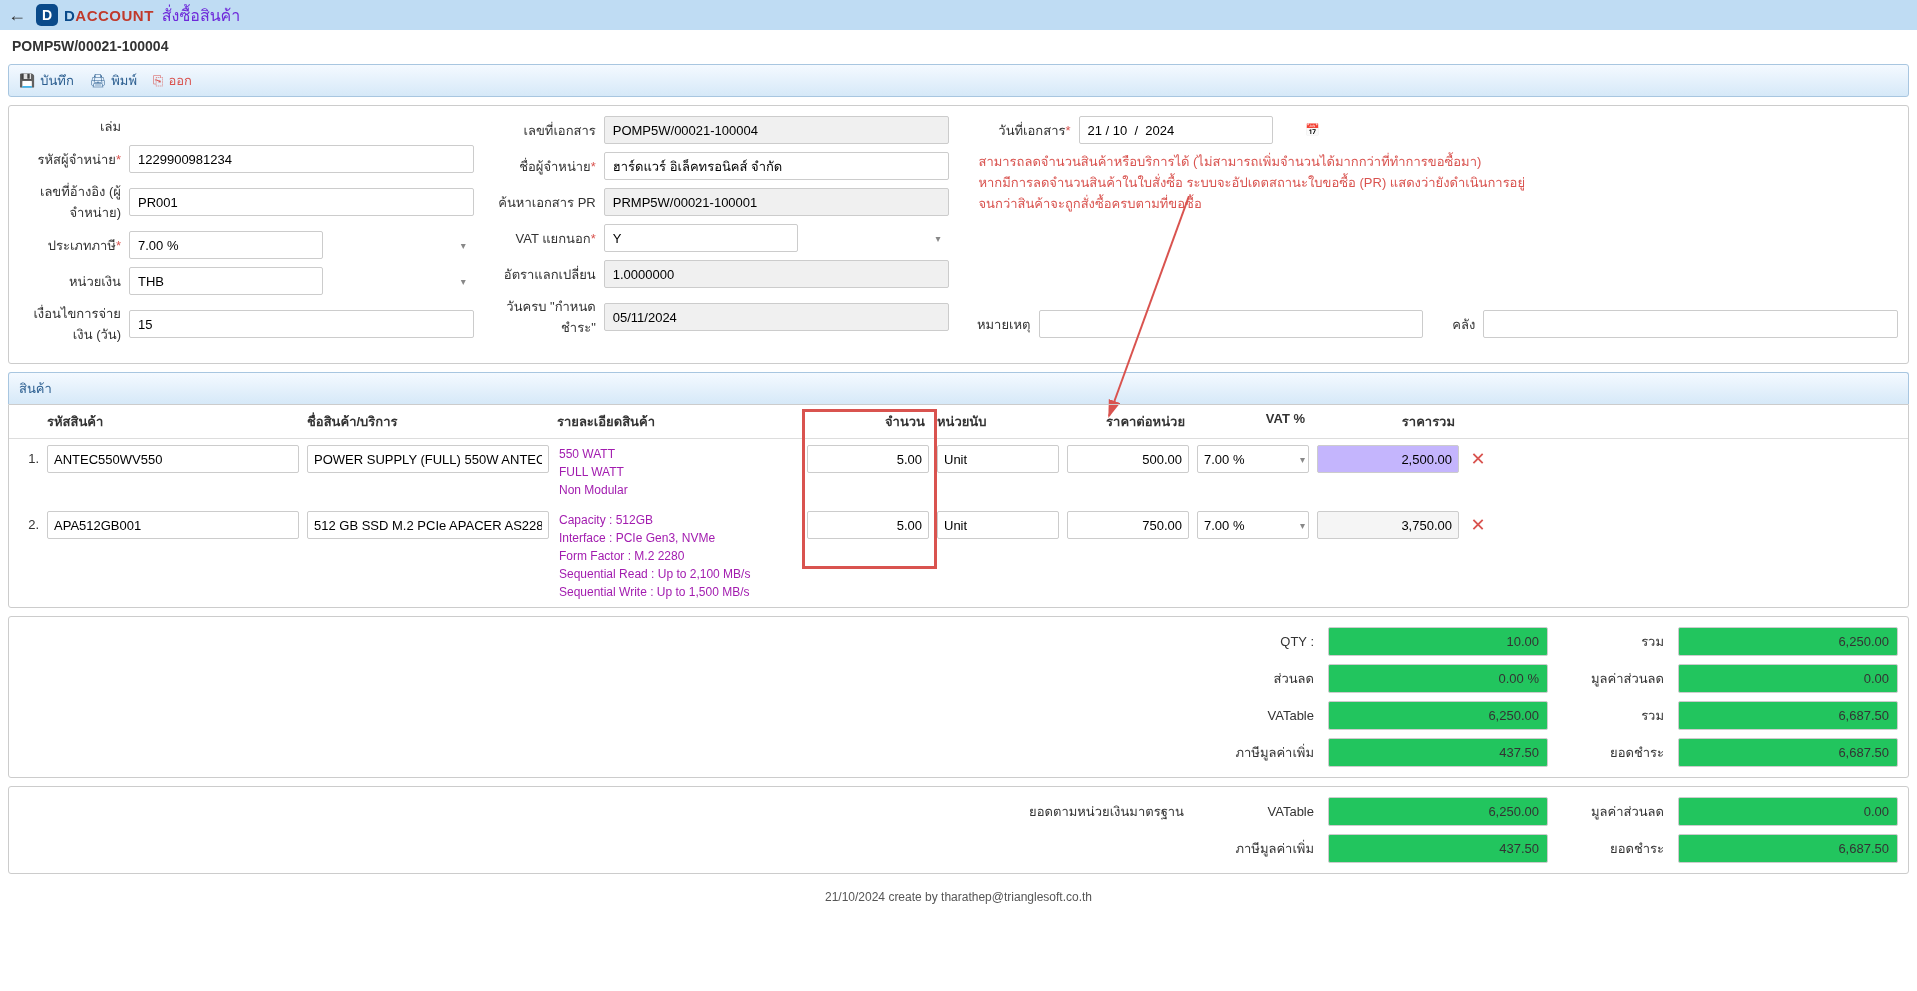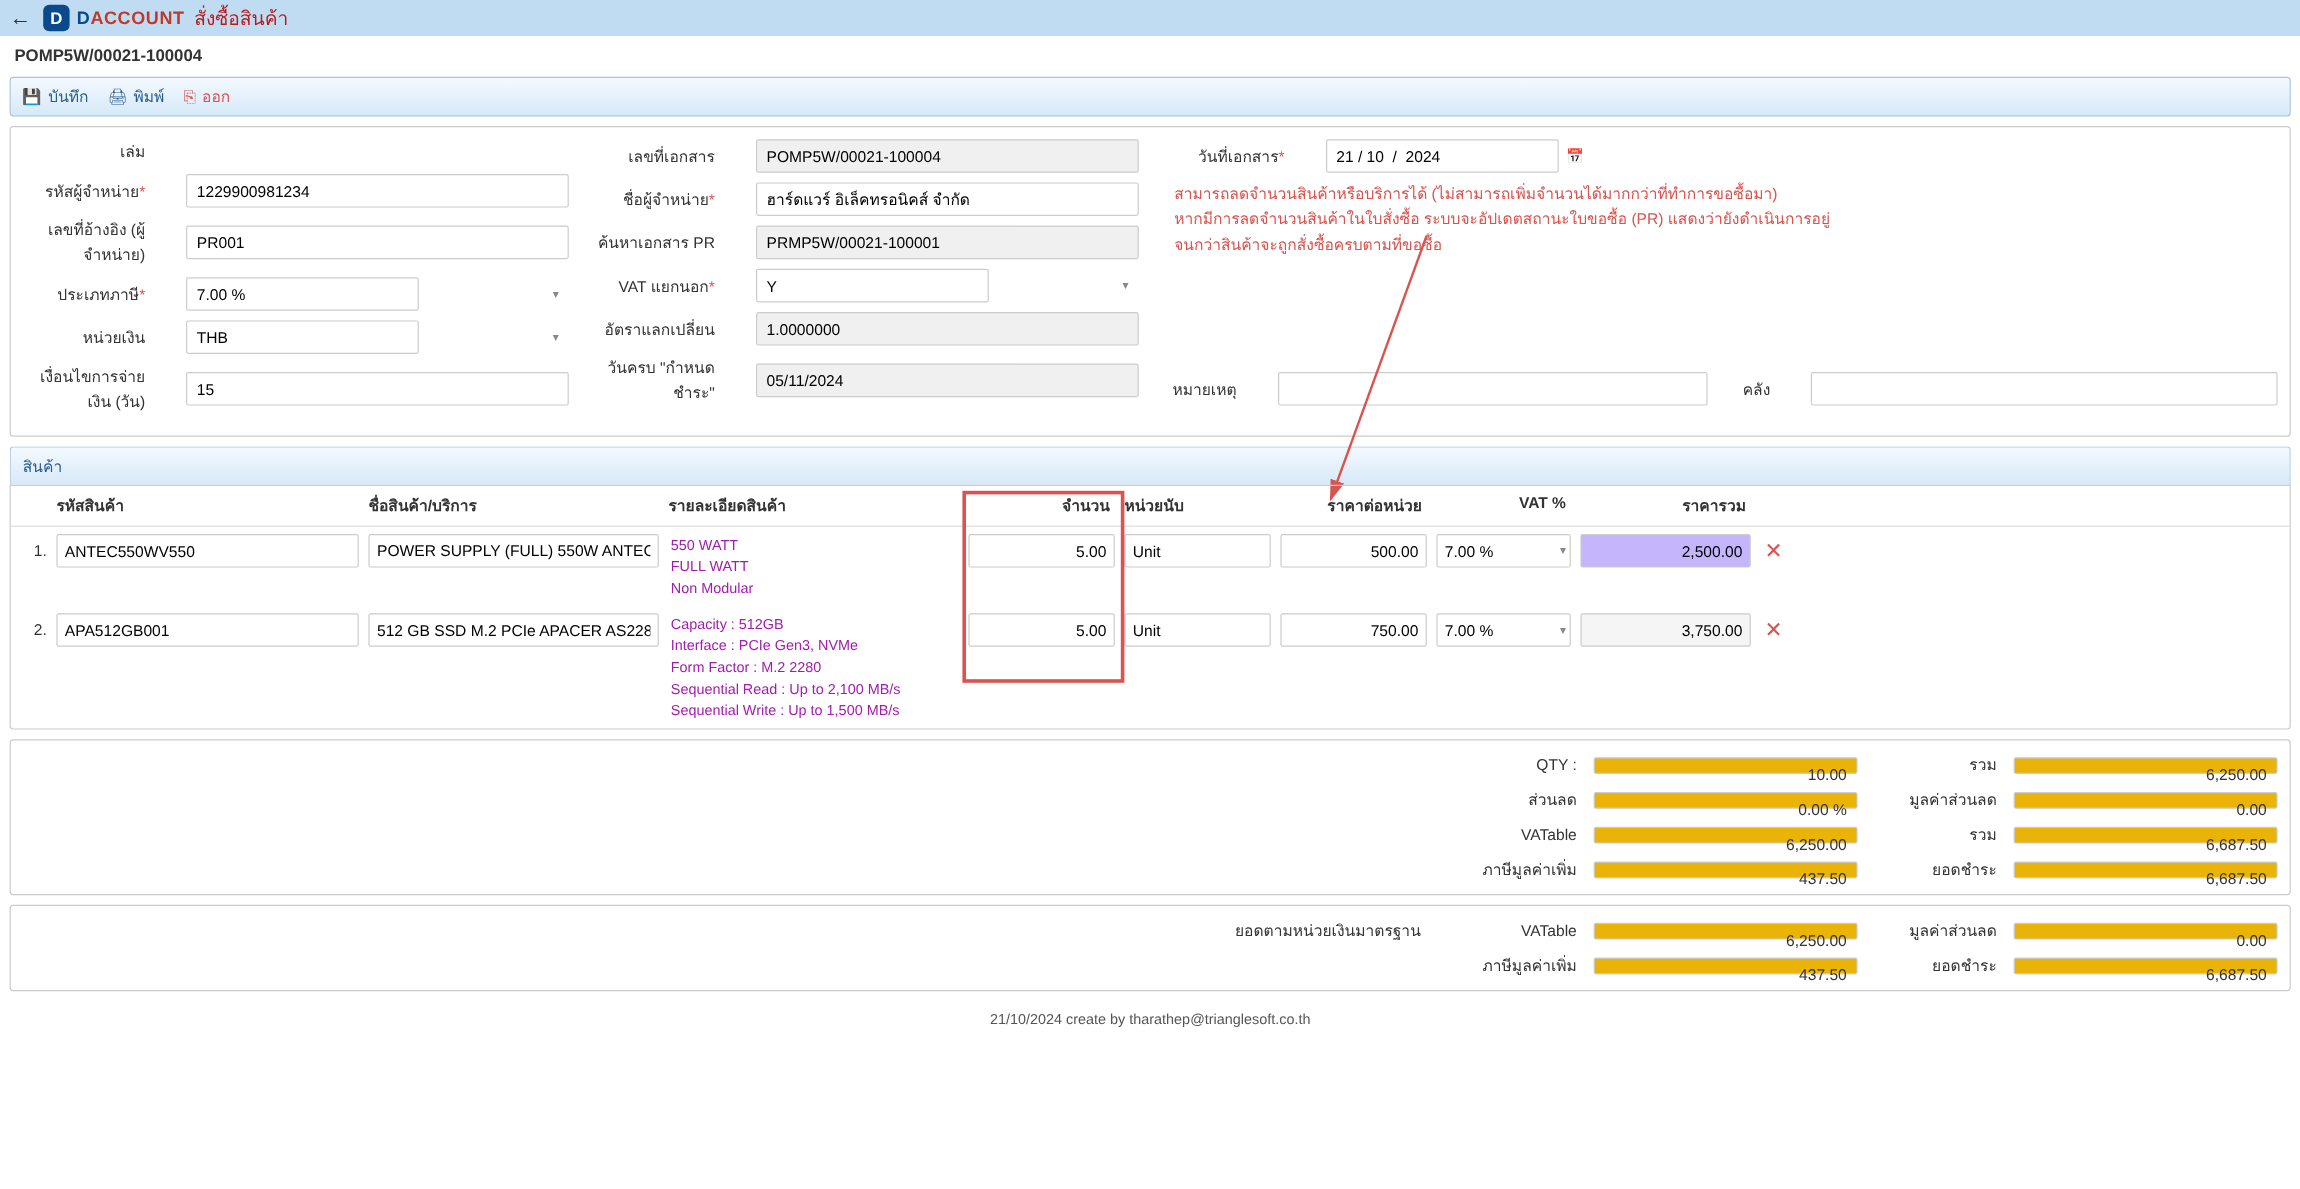--- a/index.html
+++ b/index.html
@@ -2,28 +2,28 @@
 <html><head>
 <meta charset="utf-8">
 <style>
 * { box-sizing: border-box; margin: 0; padding: 0; }
 body { font-family: Arial, sans-serif; font-size: 13px; background: #fff; color: #333; }
 .topbar { display: flex; align-items: center; background: #bfdcf3; height: 30px; padding: 0 8px; }
 .back-arrow { font-size: 18px; color: #333; cursor: pointer; margin-right: 10px; }
 .logo-icon { width: 22px; height: 22px; background: #0a4a8a; border-radius: 5px; margin-right: 6px; display: flex; align-items: center; justify-content: center; color: #fff; font-weight: bold; font-size: 14px; }
 .logo-text { color: #c0392b; font-weight: bold; font-size: 15px; letter-spacing: 0.5px; margin-right: 8px; }
 .logo-text .blue { color: #0a4a8a; }
-.page-title { color: #b91c1c; font-size: 16px; }
+.page-title { color: #6d28d9; font-size: 16px; }
 .subheader { padding: 8px 12px; font-weight: bold; font-size: 14px; }
 .toolbar { margin: 2px 8px 8px 8px; background: linear-gradient(#f4f9ff,#d6e9f8); border: 1px solid #a8c6e0; border-radius: 3px; padding: 5px 10px; display: flex; gap: 16px; align-items: center; }
 .tool-btn { display: flex; align-items: center; gap: 5px; color: #2a5d8f; cursor: pointer; font-size: 13px; }
 .tool-btn.red { color: #d9534f; }
 .panel { margin: 0 8px 8px 8px; border: 1px solid #ccc; border-radius: 3px; padding: 10px; }
 .form-grid { display: grid; grid-template-columns: 1fr 1fr 1fr 1fr; gap: 0 20px; }
-.form-row { display: flex; align-items: center; margin-bottom: 8px; gap: 26px; }
+.form-row { display: flex; align-items: center; margin-bottom: 8px; }
 .form-label { width: 110px; text-align: right; padding-right: 8px; font-size: 13px; color: #333; }
 .form-label .req { color: #d9534f; }
 .form-input { flex: 1; height: 28px; border: 1px solid #ccc; border-radius: 2px; padding: 0 8px; font-size: 13px; background: #fff; }
 .form-input.ro { background: #f0f0f0; }
 .dropdown { position: relative; }
 .dropdown::after { content: "▾"; position: absolute; right: 8px; top: 50%; transform: translateY(-50%); color: #888; pointer-events: none; font-size: 10px; }
 .date-input { position: relative; }
 .date-input .cal { position: absolute; right: 8px; top: 50%; transform: translateY(-50%); color: #3a7bc8; font-size: 12px; }
 .note-box { color: #d9534f; font-size: 13px; line-height: 1.6; padding-left: 10px; position: relative; }
 .col-wrapper { position: relative; }
@@ -34,21 +34,21 @@
 .cell { padding: 0 4px; }
 .cell-input { width: 100%; height: 28px; border: 1px solid #ccc; border-radius: 2px; padding: 0 6px; font-size: 13px; }
 .cell-input.right { text-align: right; }
 .detail-text { line-height: 1.5; font-size: 12px; color: #a21caf; padding-left: 6px; }
 .th-right { text-align: right; padding-right: 8px; }
 .del-btn { color: #d9534f; font-size: 18px; cursor: pointer; text-align: center; line-height: 28px; }
 .qty-box { border: 3px solid #d9534f; position: absolute; pointer-events: none; }
 .totals-panel { margin: 0 8px 8px 8px; border: 1px solid #ccc; border-radius: 3px; padding: 10px; display: flex; justify-content: flex-end; }
 .totals-grid { display: grid; grid-template-columns: 120px 220px 110px 220px; gap: 8px 10px; align-items: center; }
 .totals-label { text-align: right; font-size: 13px; padding-right: 4px; }
-.totals-val { height: 14px; border: 1px solid #ccc; border-radius: 2px; padding: 0 8px; text-align: right; background: #eab308; line-height: 28px; font-size: 13px; }
+.totals-val { height: 29px; border: 1px solid #ccc; border-radius: 2px; padding: 0 8px; text-align: right; background: #22c55e; line-height: 28px; font-size: 13px; }
 .base-panel { margin: 0 8px 8px 8px; border: 1px solid #ccc; border-radius: 3px; padding: 10px; display: flex; justify-content: flex-end; }
 .base-grid { display: grid; grid-template-columns: 160px 120px 220px 110px 220px; gap: 8px 10px; align-items: center; }
 .footer-note { padding: 8px 12px; font-size: 12px; color: #555; text-align: center; }
 .rel-wrap { position: relative; }
 svg.arrow { position: absolute; pointer-events: none; }
 </style>
 </head>
 <body>
 
 <div class="topbar">

